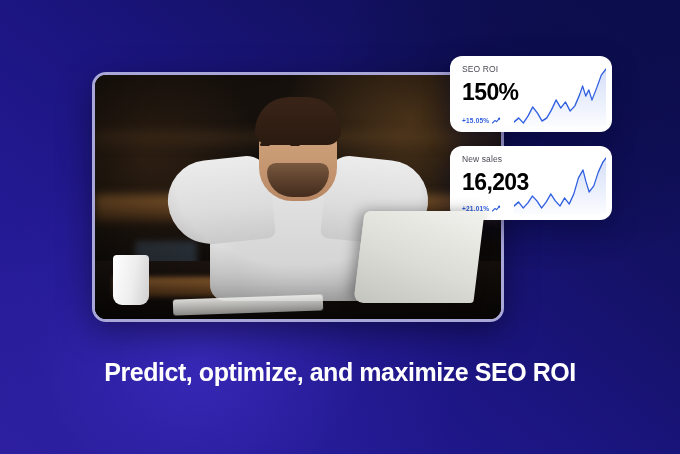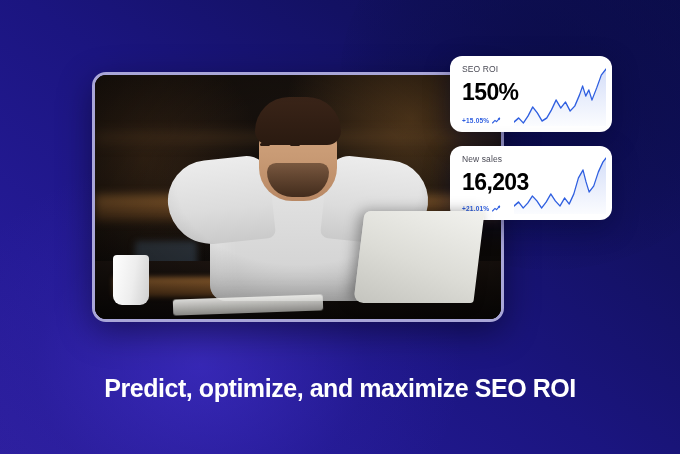--- a/index.html
+++ b/index.html
@@ -290,21 +290,20 @@
   .headline {
     position: absolute;
     left: 0;
     right: 0;
     top: 358px;
     text-align: center;
     color: #ffffff;
     font-size: 25px;
     font-weight: bold;
     letter-spacing: -0.45px;
-    margin-top: 16px;
   }
 </style>
 </head>
 <body>
 
 <div class="stage">
 
   <div class="bg-glow"></div>
   <div class="bg-glow-2"></div>
 

